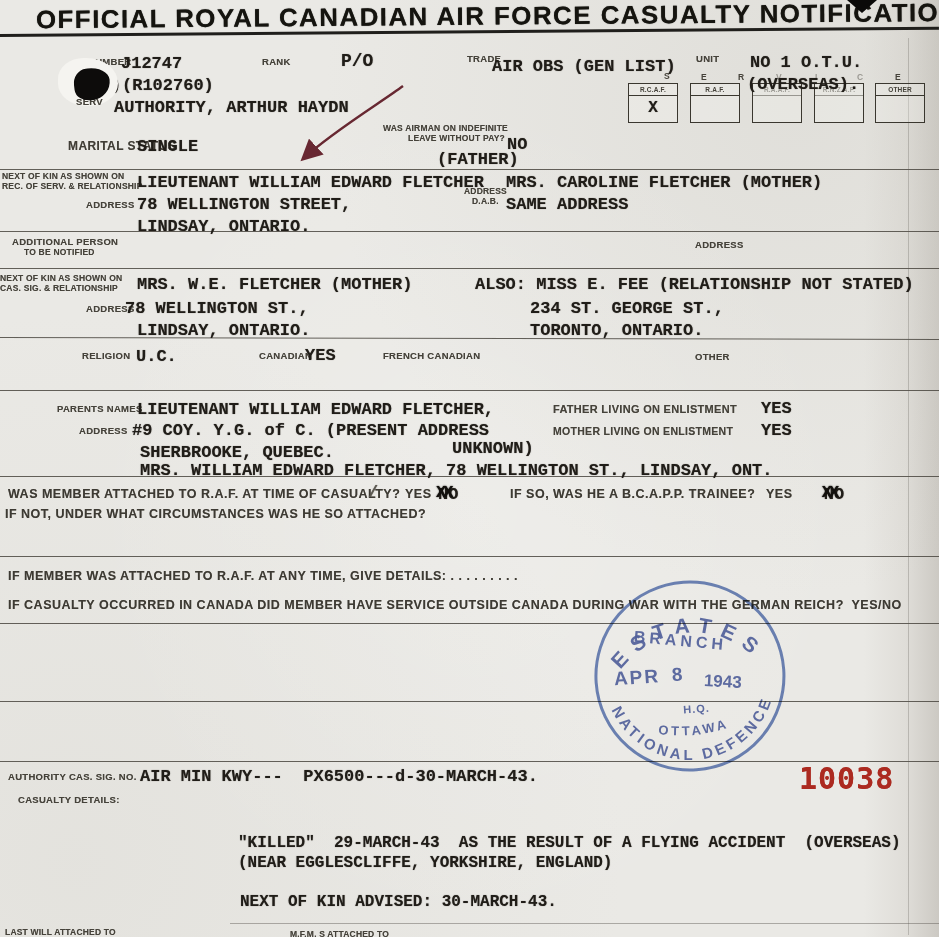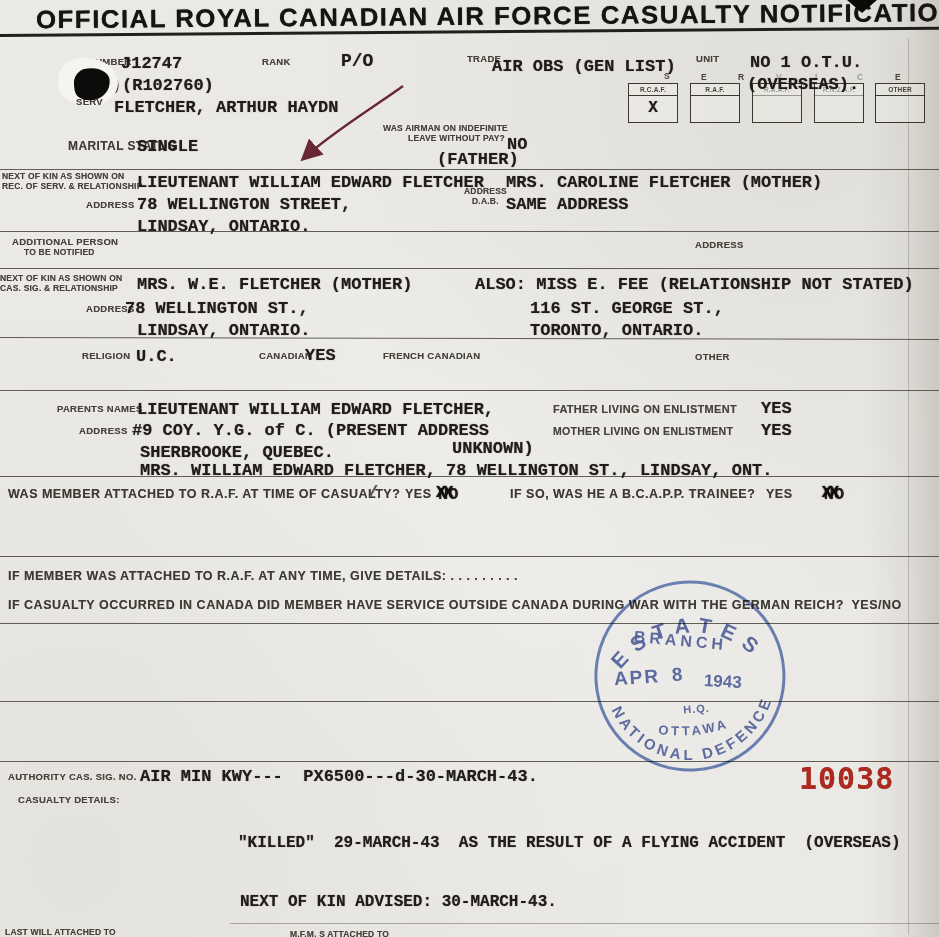--- a/index.html
+++ b/index.html
@@ -81,21 +81,21 @@
   <div class="vline"></div>
 
   
   <span class="lb" style="left:88px;top:57px">NUMBER</span>
   <span class="t" style="left:121px;top:55px">J12747</span>
   <span class="t" style="left:111px;top:77px">)</span>
   <span class="t" style="left:122px;top:77px">(R102760)</span>
   <div class="whiteout"></div>
   <span class="lb" style="left:76px;top:97px;z-index:3">SERV</span>
   <div class="blot" style="z-index:4"></div>
-  <span class="t" style="left:114px;top:99px;z-index:5">FLETCHER, ARTHUR HAYDN</span>
+  <span class="t" style="left:114px;top:99px;z-index:5">AUTHORITY, ARTHUR HAYDN</span>
 
   <span class="lb" style="left:262px;top:57px">RANK</span>
   <span class="t" style="left:341px;top:52px;font-size:18px">P/O</span>
 
   <span class="lb" style="left:467px;top:54px">TRADE</span>
   <span class="t" style="left:492px;top:58px">AIR OBS (GEN LIST)</span>
 
   <span class="lb" style="left:696px;top:54px">UNIT</span>
   <span class="t" style="left:750px;top:54px;z-index:6">NO 1 O.T.U.</span>
   <span class="t" style="left:747px;top:76px;z-index:6">(OVERSEAS).</span>
@@ -156,21 +156,21 @@
   <span class="lb lb-xs" style="left:24px;top:248px">TO BE NOTIFIED</span>
   <span class="lb" style="left:695px;top:240px">ADDRESS</span>
 
   
   <span class="lb lb-xs" style="left:0px;top:274px">NEXT OF KIN AS SHOWN ON</span>
   <span class="lb lb-xs" style="left:0px;top:284px">CAS. SIG. &amp; RELATIONSHIP</span>
   <span class="t" style="left:137px;top:276px">MRS. W.E. FLETCHER (MOTHER)</span>
   <span class="t" style="left:475px;top:276px">ALSO: MISS E. FEE (RELATIONSHIP NOT STATED)</span>
   <span class="lb" style="left:86px;top:304px">ADDRESS</span>
   <span class="t" style="left:125px;top:300px">78 WELLINGTON ST.,</span>
-  <span class="t" style="left:530px;top:300px">116 ST. GEORGE ST.,</span>
+  <span class="t" style="left:530px;top:300px">234 ST. GEORGE ST.,</span>
   <span class="t" style="left:137px;top:322px">LINDSAY, ONTARIO.</span>
   <span class="t" style="left:530px;top:322px">TORONTO, ONTARIO.</span>
 
   
   <span class="lb" style="left:82px;top:351px">RELIGION</span>
   <span class="t" style="left:136px;top:348px">U.C.</span>
   <span class="lb" style="left:259px;top:351px">CANADIAN</span>
   <span class="t" style="left:305px;top:347px">YES</span>
   <span class="lb" style="left:383px;top:351px">FRENCH CANADIAN</span>
   <span class="lb" style="left:695px;top:352px">OTHER</span>
@@ -189,36 +189,38 @@
   <span class="t" style="left:140px;top:462px">MRS. WILLIAM EDWARD FLETCHER, 78 WELLINGTON ST., LINDSAY, ONT.</span>
 
   
   <span class="lb lb-q" style="left:8px;top:488px">WAS MEMBER ATTACHED TO R.A.F. AT TIME OF CASUALTY?</span>
   <span class="t" style="left:368px;top:484px;color:#5d5a52">/</span>
   <span class="lb lb-q" style="left:405px;top:488px">YES</span>
   <span class="t struck" style="left:438px;top:485px"><span>NO</span><span class="xx">XX</span></span>
   <span class="lb lb-q" style="left:510px;top:488px">IF SO, WAS HE A B.C.A.P.P. TRAINEE?</span>
   <span class="lb lb-q" style="left:766px;top:488px">YES</span>
   <span class="t struck" style="left:799px;top:485px"><span>NO</span><span class="xx">XX</span></span>
+  <span class="lb lb-q" style="left:5px;top:508px">IF NOT, UNDER WHAT CIRCUMSTANCES WAS HE SO ATTACHED?</span>
 
   
   <span class="lb lb-q" style="left:8px;top:570px">IF MEMBER WAS ATTACHED TO R.A.F. AT ANY TIME, GIVE DETAILS: . . . . . . . . .</span>
 
   
   <span class="lb lb-q" style="left:8px;top:599px">IF CASUALTY OCCURRED IN CANADA DID MEMBER HAVE SERVICE OUTSIDE CANADA DURING WAR WITH THE GERMAN REICH?  YES/NO</span>
 
   
 
   
   <span class="lb" style="left:8px;top:772px">AUTHORITY CAS. SIG. NO.</span>
   <span class="t" style="left:140px;top:768px">AIR MIN KWY---  PX6500---d-30-MARCH-43.</span>
   <span class="lb" style="left:18px;top:795px">CASUALTY DETAILS:</span>
   <span class="rednum">10038</span>
 
   <span class="t t2" style="left:238px;top:835px">"KILLED"  29-MARCH-43  AS THE RESULT OF A FLYING ACCIDENT  (OVERSEAS)</span>
+  <span class="t t2" style="left:238px;top:855px">(NEAR EGGLESCLIFFE, YORKSHIRE, ENGLAND)</span>
   <span class="t t2" style="left:240px;top:894px">NEXT OF KIN ADVISED: 30-MARCH-43.</span>
 
   
   <span class="lb lb-xs" style="left:5px;top:928px">LAST WILL ATTACHED TO</span>
   <span class="lb lb-xs" style="left:290px;top:930px">M.F.M. S ATTACHED TO</span>
 
   
   <svg class="overlay">
     <defs>
       <marker id="ah" markerWidth="10" markerHeight="9" refX="7" refY="4.5" orient="auto">

